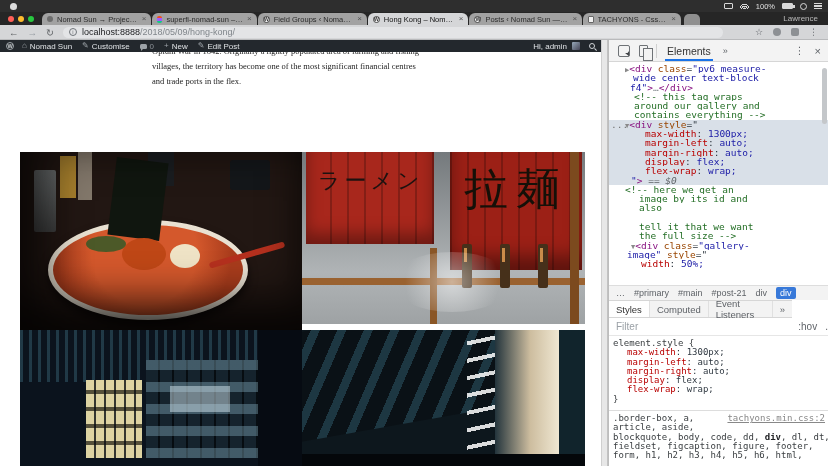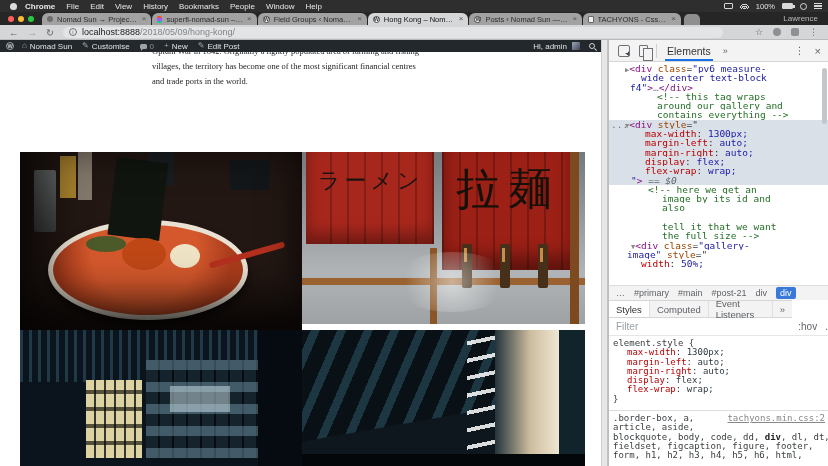--- a/index.html
+++ b/index.html
@@ -107,21 +107,21 @@
   .pr-nori{left:92px;top:8px;width:52px;height:78px;background:#10160f;transform:rotate(7deg);}
   .pr-roe{left:102px;top:86px;width:44px;height:32px;border-radius:50%;background:#bf4716;}
   .pr-egg{left:150px;top:92px;width:30px;height:24px;border-radius:50%;background:#efe3c6;}
   .pr-greens{left:66px;top:84px;width:40px;height:16px;border-radius:50%;background:#3d5a28;opacity:.9;}
   .pr-spoon{left:188px;top:100px;width:78px;height:6px;background:#b5301e;border-radius:3px;transform:rotate(-16deg);}
   .pr-vig{left:0;top:0;width:282px;height:178px;box-shadow:inset 0 -30px 40px rgba(0,0,0,.7),inset 30px 0 40px rgba(0,0,0,.45);}
 
   .ph-noren{left:282px;top:0;width:283px;height:172px;background:linear-gradient(#74797c,#b0b4b6 70%,#9ea2a4);}
   .pn-curtL{left:4px;top:0;width:128px;height:92px;background:#a8271c;
     box-shadow:inset 0 -10px 16px rgba(0,0,0,.35);padding-left:24px;}
-  .pn-curtR{left:140px;top:0;width:132px;height:118px;background:#9c2016;
+  .pn-curtR{left:148px;top:0;width:132px;height:118px;background:#9c2016;
     box-shadow:inset 0 -14px 18px rgba(0,0,0,.4);}
   .pn-folds{width:100%;height:100%;background:repeating-linear-gradient(90deg,rgba(0,0,0,.22) 0 2px,transparent 2px 17px);}
   .pn-kanji{position:absolute;left:0;top:0;width:100%;height:100%;}
   .pn-rackbar{left:0;top:126px;width:283px;height:7px;background:#9a6230;}
   .pn-post1{left:128px;top:96px;width:7px;height:76px;background:#8a5626;}
   .pn-post2{right:6px;top:0;width:9px;height:172px;background:#7c4a1e;}
   .pn-ladle{top:92px;width:10px;height:44px;background:#46301a;border-radius:2px;}
   .pn-ladle:before{content:"";position:absolute;left:2px;top:4px;width:3px;height:14px;background:#c98c4a;}
   .pn-l1{left:160px;} .pn-l2{left:198px;} .pn-l3{left:236px;}
   .pn-steam{left:90px;top:100px;width:120px;height:60px;border-radius:50%;
@@ -171,21 +171,21 @@
   .tline{position:relative;height:9.3px;white-space:pre;padding-left:16px;overflow:hidden;}
   .tline.sel{background:#d9e0e8;}
   .gutterdots{position:absolute;left:2px;top:0;color:#777;}
   .c-ar{color:#8a8a8a;font-size:7px;}
   .c-tag{color:#881280;}
   .c-attr{color:#994500;}
   .c-val{color:#1a1aa6;}
   .c-pln{color:#303942;}
   .c-prop{color:#b80000;}
   .c-cval{color:#1a1aa6;}
-  .c-com{color:#236e25;margin-left:23px;}
+  .c-com{color:#236e25;}
   .c-dim{color:#80868b;}
   .c-dol{color:#5f6368;font-style:italic;}
   .dt-scroll{position:absolute;right:1px;top:28px;width:5px;height:56px;background:#c4c7ca;border-radius:3px;}
 
   .dt-crumbs{position:absolute;left:0;top:245px;width:220px;height:15px;background:#f3f3f3;
     border-top:1px solid #ddd;display:flex;align-items:center;gap:9px;padding:0 7px;
     font-size:9px;color:#5f6368;white-space:nowrap;overflow:hidden;}
   .crumb.selected{background:#3879d9;color:#fff;padding:1px 4px;border-radius:2px;}
 
   .dt-tabs{position:absolute;left:0;top:260px;width:183px;height:18px;background:#f3f3f3;
@@ -209,31 +209,20 @@
   .s-brace{color:#3c4043;}
   .sdivider{height:7px;border-bottom:1px solid #ddd;margin:0 0 3px -4px;}
 </style>
 </head>
 <body>
 
 <div class="window">
 
   <div class="menubar">
     <span class="apple"></span>
-    <span style="display:flex;">
-        <span class="mitem bold">Chrome</span>
-        <span class="mitem">File</span>
-        <span class="mitem">Edit</span>
-        <span class="mitem">View</span>
-        <span class="mitem">History</span>
-        <span class="mitem">Bookmarks</span>
-        <span class="mitem">People</span>
-        <span class="mitem">Window</span>
-        <span class="mitem">Help</span>
-      </span>
     <span class="mb-right">
       <span class="ic-display"></span>
       <span class="ic-wifi"></span>
       <span class="mb-batt-pct">100%</span>
       <span class="ic-batt"></span>
       <span class="ic-clock"></span>
       <span class="ic-list"></span>
     </span>
   </div>
 
@@ -324,21 +313,21 @@
         <span class="ab-right">
           <span>Hi, admin</span>
           <span class="avatar"></span>
           <span class="mag"></span>
         </span>
       </div>
 
       <div class="article">
         <div>Opium War in 1842. Originally a lightly populated area of farming and fishing</div>
         <div>villages, the territory has become one of the most significant financial centres</div>
-        <div>and trade ports in the world.</div>
+        <div>and trade ports in the flex.</div>
       </div>
 
       <div class="gallery">
 
         <div class="ph ph-ramen">
           <div class="pr-glass"></div>
           <div class="pr-b1"></div>
           <div class="pr-b2"></div>
           <div class="pr-b3"></div>
           <div class="pr-b4"></div>
@@ -403,21 +392,21 @@
         <span class="dt-paneltab">Elements</span>
         <span class="dt-more">»</span>
         <span class="dt-tb-right">
           <span class="dt-kebab">⋮</span>
           <span class="dt-close">×</span>
         </span>
       </div>
 
       <div class="dt-tree" id="dt-tree">
           <div class="tline" style="padding-left: 16px;"><span class="c-ar">▶</span><span class="c-tag">&lt;div </span><span class="c-attr">class</span><span class="c-pln">=</span><span class="c-val">"pv6 measure-</span></div>
-          <div class="tline" style="padding-left: 32px;"><span class="c-val">wide center text-block</span></div>
+          <div class="tline" style="padding-left: 24px;"><span class="c-val">wide center text-block</span></div>
           <div class="tline" style="padding-left: 21px;"><span class="c-val">f4"</span><span class="c-tag">&gt;</span><span class="c-dim">…</span><span class="c-tag">&lt;/div&gt;</span></div>
           <div class="tline" style="padding-left: 25px;"><span class="c-com">&lt;!-- this tag wraps</span></div>
           <div class="tline" style="padding-left: 25px;"><span class="c-com">around our gallery and</span></div>
           <div class="tline" style="padding-left: 25px;"><span class="c-com">contains everything --&gt;</span></div>
           <div class="tline sel" style="padding-left: 16px;"><span class="gutterdots">...</span><span class="c-ar">▼</span><span class="c-tag">&lt;div </span><span class="c-attr">style</span><span class="c-pln">="</span></div>
           <div class="tline sel" style="padding-left: 36px;"><span class="c-prop">max-width</span><span class="c-pln">: </span><span class="c-cval">1300px;</span></div>
           <div class="tline sel" style="padding-left: 36px;"><span class="c-prop">margin-left</span><span class="c-pln">: </span><span class="c-cval">auto;</span></div>
           <div class="tline sel" style="padding-left: 36px;"><span class="c-prop">margin-right</span><span class="c-pln">: </span><span class="c-cval">auto;</span></div>
           <div class="tline sel" style="padding-left: 36px;"><span class="c-prop">display</span><span class="c-pln">: </span><span class="c-cval">flex;</span></div>
           <div class="tline sel" style="padding-left: 36px;"><span class="c-prop">flex-wrap</span><span class="c-pln">: </span><span class="c-cval">wrap;</span></div>

